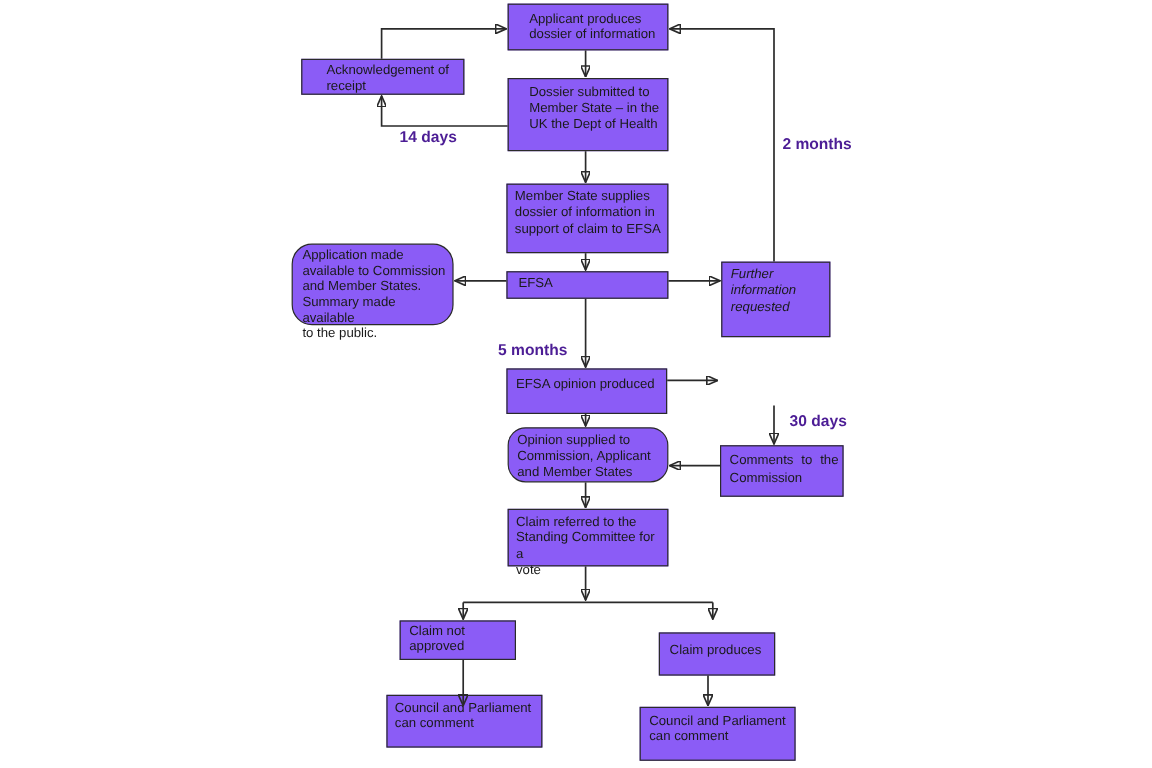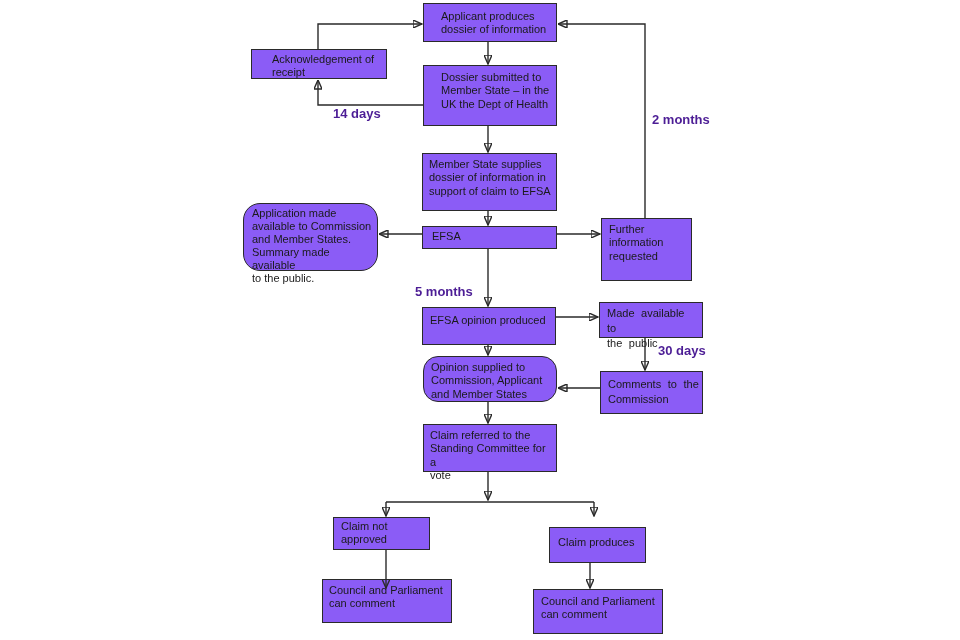--- a/index.html
+++ b/index.html
@@ -61,28 +61,26 @@
 support of claim to EFSA</div>
 
   <div class="node tight" style="left:243px; top:203px; width:135px; height:68px; padding:3px 3px 0 8px;">Application made
 available to Commission
 and Member States.
 Summary made available
 to the public.</div>
 
   <div class="node" style="left:422px; top:226px; width:135px; height:23px; padding:3px 3px 0 9px;">EFSA</div>
 
-  <div class="node" style="left:601px; top:218px; width:91px; height:63px; padding:4px 3px 0 7px;">Further
+  <div class="node" style="left:601px; top:218px; width:91px; height:63px; padding:4px 3px 0 7px;font-style:italic;">Further
 information
 requested</div>
 
   <div class="node" style="left:422px; top:307px; width:134px; height:38px; padding:6px 3px 0 7px;">EFSA opinion produced</div>
 
-  <div class="node wide-words" style="left:599px; top:302px; width:104px; height:36px; padding:3px 3px 0 7px; line-height:15px;">Made available to
-the public</div>
 
   <div class="node" style="left:423px; top:356px; width:134px; height:46px; padding:4px 3px 0 7px;border-radius:15px;">Opinion supplied to
 Commission, Applicant
 and Member States</div>
 
   <div class="node wide-words" style="left:600px; top:371px; width:103px; height:43px; padding:5px 3px 0 7px; line-height:15px;">Comments to the
 Commission</div>
 
   <div class="node" style="left:333px; top:517px; width:97px; height:33px; padding:2px 3px 0 7px;">Claim not
 approved</div>

